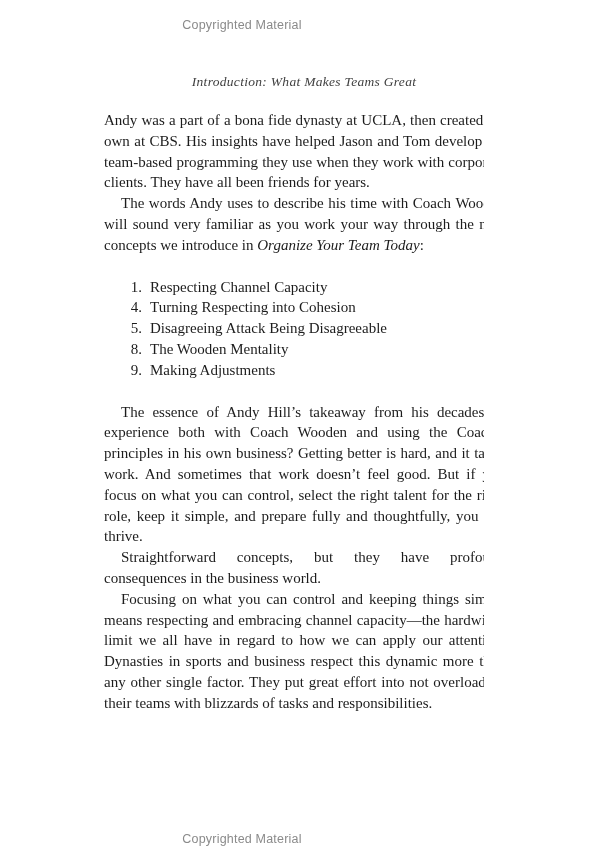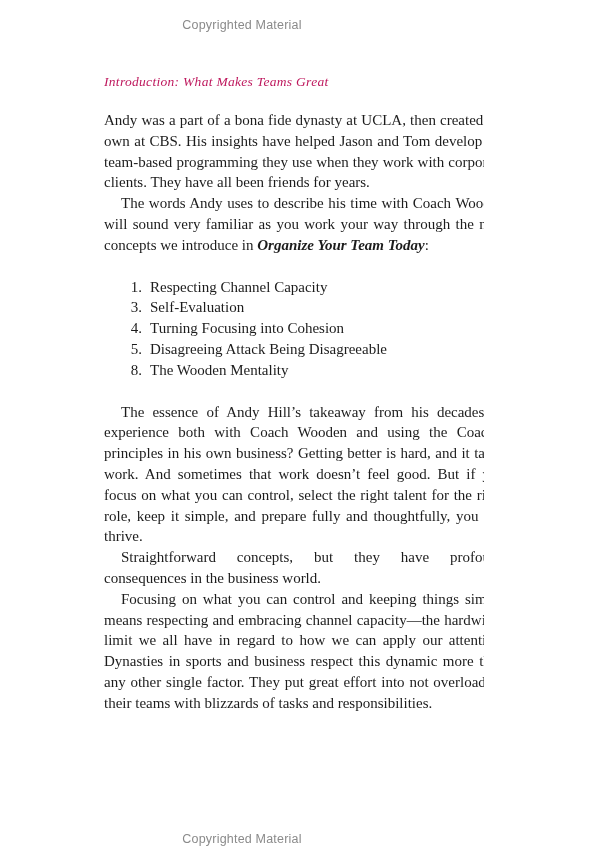--- a/index.html
+++ b/index.html
@@ -30,24 +30,24 @@
   .running-header {
     position: absolute;
     top: 74px;
     left: 104px;
     width: 400px;
     height: 18px;
   }
   .header-title {
     display: block;
     width: 100%;
-    text-align: left;
+    text-align: center;
     font-style: italic;
     font-size: 13.5px;
-    color: #be185d;
+    color: #404040;
     letter-spacing: 0.3px;
   }
   .page-number {
     position: absolute;
     right: 0;
     top: 0;
     font-size: 16px;
     color: #8b5cf6;
     font-style: normal;
   }
@@ -56,21 +56,21 @@
     top: 110px;
     left: 104px;
     width: 401px;
     font-size: 15px;
     line-height: 20.8px;
     text-align: justify;
     color: #1c1c1c;
   }
   .content p { margin: 0; }
   .content p.indented { text-indent: 17px; }
-  .book-title { font-style: italic; font-weight: bold; }
+  .book-title { font-style: italic; }
   .num-list {
     margin: 21px 0 21px 0;
     padding-left: 23px;
     text-align: left;
   }
   .num-list .list-item {
     line-height: 20.8px;
     font-family: Liberation Serif, serif;
   }
   .num-list .num {
@@ -93,24 +93,24 @@
   </div>
 
   <div class="content">
 
     <p>Andy was a part of a bona fide dynasty at UCLA, then created his own at CBS. His insights have helped Jason and Tom develop the team-based programming they use when they work with corporate clients. They have all been friends for years.</p>
 
     <p class="indented"><span>The words Andy uses to describe his time with Coach Wooden will sound very familiar as you work your way through the nine concepts we introduce in </span><span class="book-title">Organize Your Team Today</span><span>:</span></p>
 
     <div class="num-list">
       <div class="list-item"><span class="num">1.</span><span>Respecting Channel Capacity</span></div>
-      <div class="list-item"><span class="num">3.</span><span>Self-Evaluation</span></div>
-      <div class="list-item"><span class="num">4.</span><span>Turning Focusing into Cohesion</span></div>
+      <div class="list-item"><span class="num">4.</span><span>Turning Respecting into Cohesion</span></div>
       <div class="list-item"><span class="num">5.</span><span>Disagreeing Attack Being Disagreeable</span></div>
       <div class="list-item"><span class="num">8.</span><span>The Wooden Mentality</span></div>
+      <div class="list-item"><span class="num">9.</span><span>Making Adjustments</span></div>
     </div>
 
     <p class="indented">The essence of Andy Hill’s takeaway from his decades of experience both with Coach Wooden and using the Coach’s principles in his own business? Getting better is hard, and it takes work. And sometimes that work doesn’t feel good. But if you focus on what you can control, select the right talent for the right role, keep it simple, and prepare fully and thoughtfully, you can thrive.</p>
 
     <p class="indented">Straightforward concepts, but they have profound consequences in the business world.</p>
 
     <p class="indented">Focusing on what you can control and keeping things simple means respecting and embracing channel capacity—the hardwired limit we all have in regard to how we can apply our attention. Dynasties in sports and business respect this dynamic more than any other single factor. They put great effort into not overloading their teams with blizzards of tasks and responsibilities.</p>
 
   </div>
 

